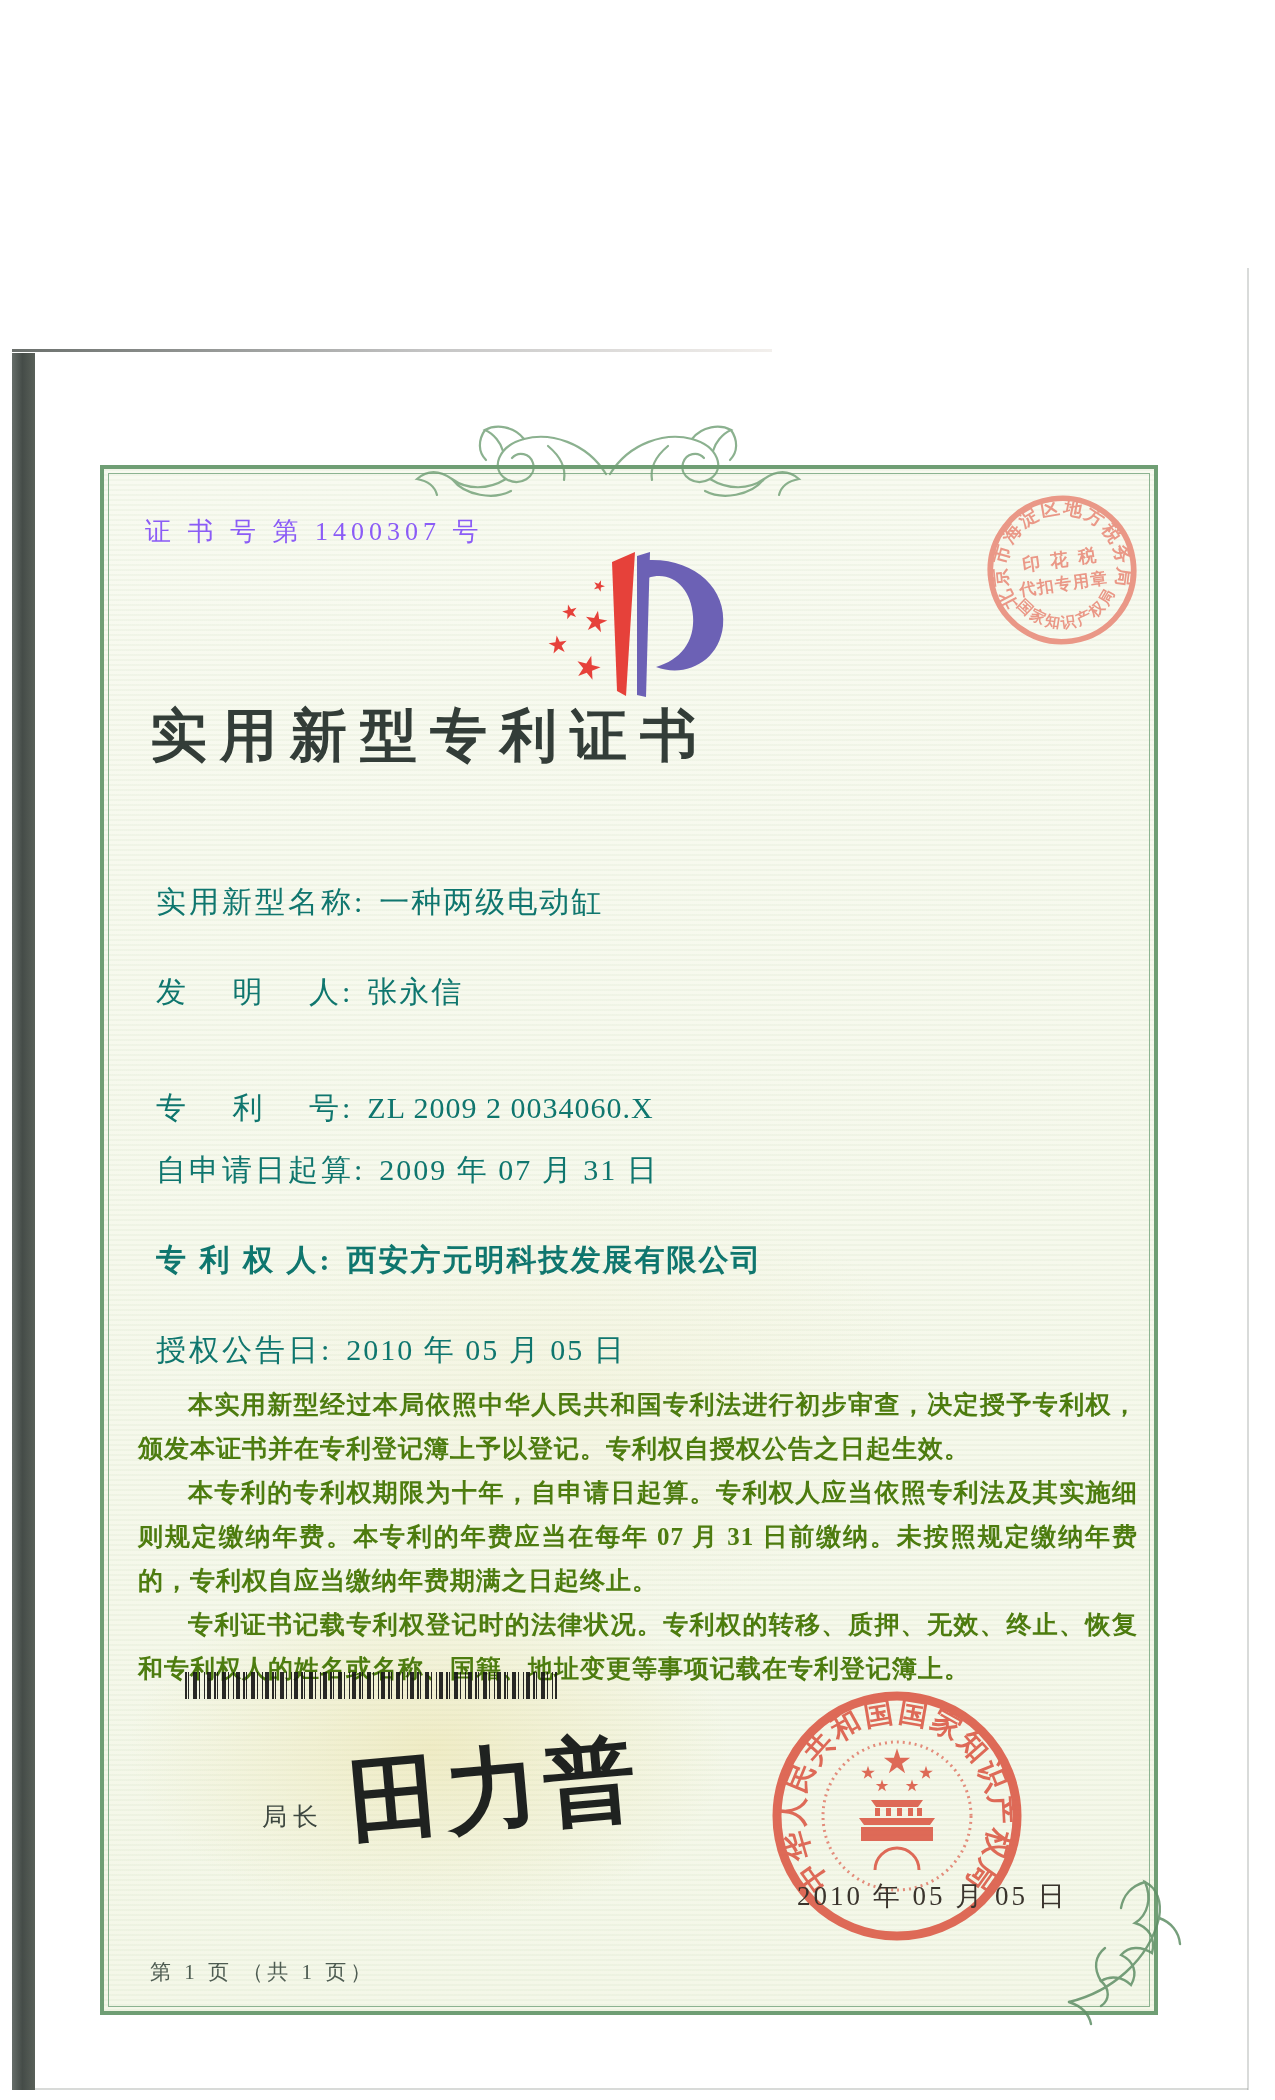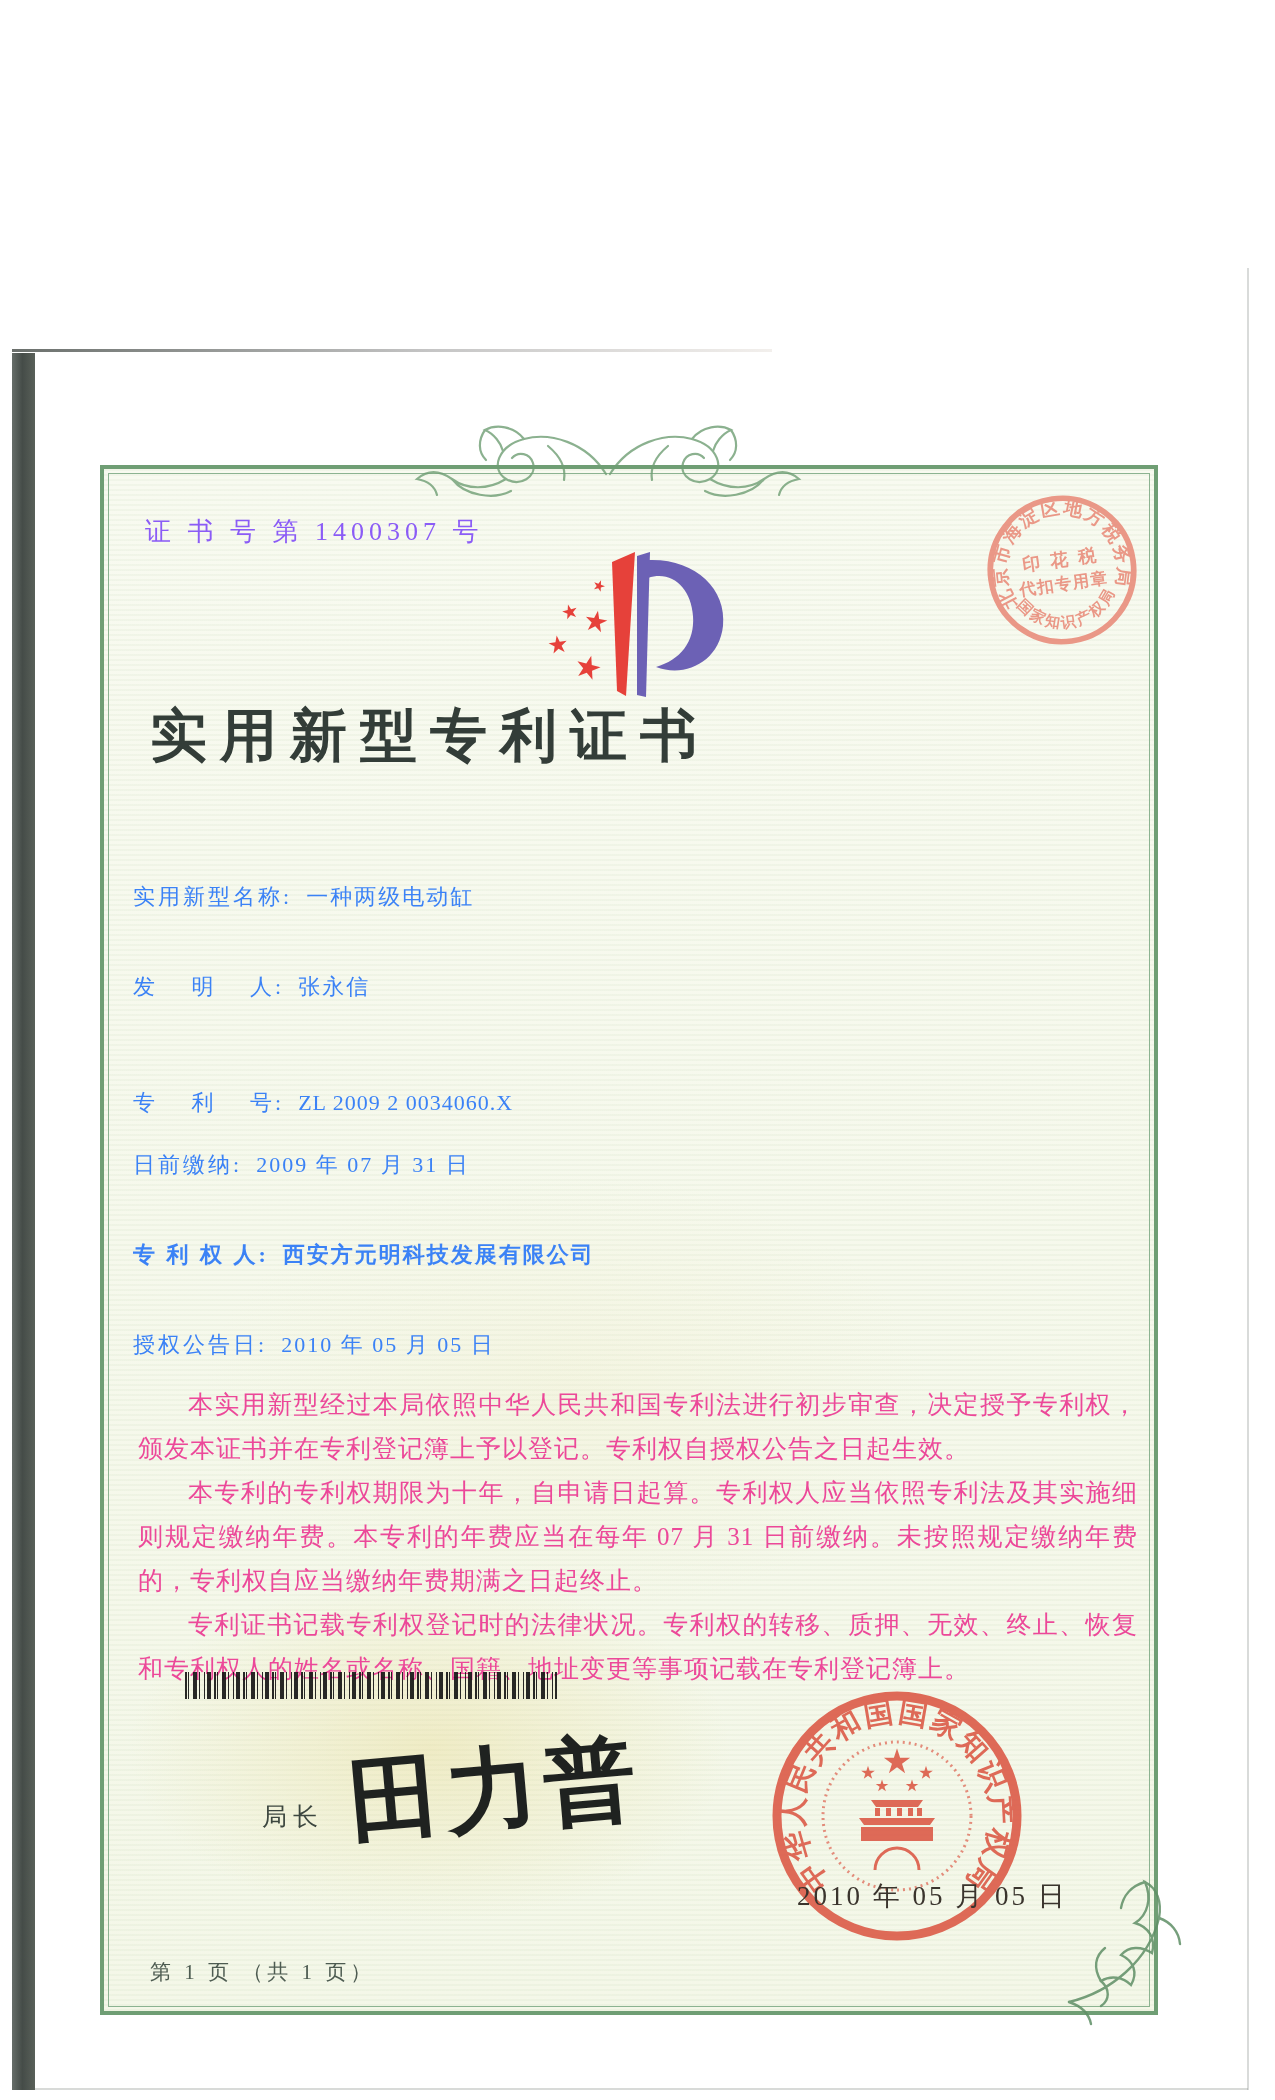--- a/index.html
+++ b/index.html
@@ -23,26 +23,26 @@
       radial-gradient(ellipse 520px 320px at 44% 60%, rgba(238,231,188,.22), rgba(238,231,188,0) 70%),
       repeating-linear-gradient(0deg, rgba(176,202,162,.10) 0 2px, rgba(255,255,255,0) 2px 5px),
       linear-gradient(#f8faf0,#f4f7e8);}
   .frame-inner{position:absolute;inset:4px;border:1px solid #8cb391;}
 
   .cert-number{left:145px;top:514px;font-size:26px;color:#8b5cf6;letter-spacing:5px;white-space:nowrap;}
 
   .title{left:150px;top:698px;width:960px;text-align:left;font-size:57px;font-weight:bold;
     letter-spacing:13px;color:#333d38;white-space:nowrap;}
 
-  .field-row{left:133px;font-size:22px;color:#3b82f6;white-space:nowrap;}
+  .field-row{left:156px;font-size:30px;color:#0f766e;white-space:nowrap;}
   .field-label{letter-spacing:3px;}
   .field-value{margin-left:14px;letter-spacing:2px;}
 
   .body-text{left:138px;top:1383px;width:1000px;font-size:25px;line-height:44px;
-    letter-spacing:1px;color:#ec4899;text-align:justify;}
+    letter-spacing:1px;color:#4d7c0f;text-align:justify;font-weight:bold;}
   .body-text p{margin:0;text-indent:2em;}
 
   .barcode{left:185px;top:1672px;width:372px;height:27px;opacity:.92;
     background:repeating-linear-gradient(90deg,
       #161616 0 2px,transparent 2px 3px,#161616 3px 4px,transparent 4px 8px,
       #161616 8px 12px,transparent 12px 14px,#161616 14px 15px,transparent 15px 19px,
       #161616 19px 20px,transparent 20px 22px,#161616 22px 26px,transparent 26px 29px);}
 
   .director-label{left:262px;top:1800px;font-size:25px;letter-spacing:6px;color:#3c463f;}
   .director-signature{left:348px;top:1728px;font-size:92px;font-weight:bold;color:#1f2220;
@@ -132,21 +132,21 @@
 <div class="abs field-row" style="top:882px;">
   <span class="field-label">实用新型名称:</span><span class="field-value">一种两级电动缸</span>
 </div>
 <div class="abs field-row" style="top:972px;">
   <span class="field-label">发　 明　 人:</span><span class="field-value">张永信</span>
 </div>
 <div class="abs field-row" style="top:1060px;margin-top:28px;">
   <span class="field-label">专　 利　 号:</span><span class="field-value" style="letter-spacing:1px;">ZL 2009 2 0034060.X</span>
 </div>
 <div class="abs field-row" style="top:1150px;">
-  <span class="field-label">日前缴纳:</span><span class="field-value">2009 年 07 月 31 日</span>
+  <span class="field-label">自申请日起算:</span><span class="field-value">2009 年 07 月 31 日</span>
 </div>
 <div class="abs field-row" style="top:1240px;font-weight:bold;">
   <span class="field-label">专 利 权 人:</span><span class="field-value">西安方元明科技发展有限公司</span>
 </div>
 <div class="abs field-row" style="top:1330px;">
   <span class="field-label">授权公告日:</span><span class="field-value">2010 年 05 月 05 日</span>
 </div>
 
 <div class="abs body-text">
   <p>本实用新型经过本局依照中华人民共和国专利法进行初步审查，决定授予专利权，颁发本证书并在专利登记簿上予以登记。专利权自授权公告之日起生效。</p>

